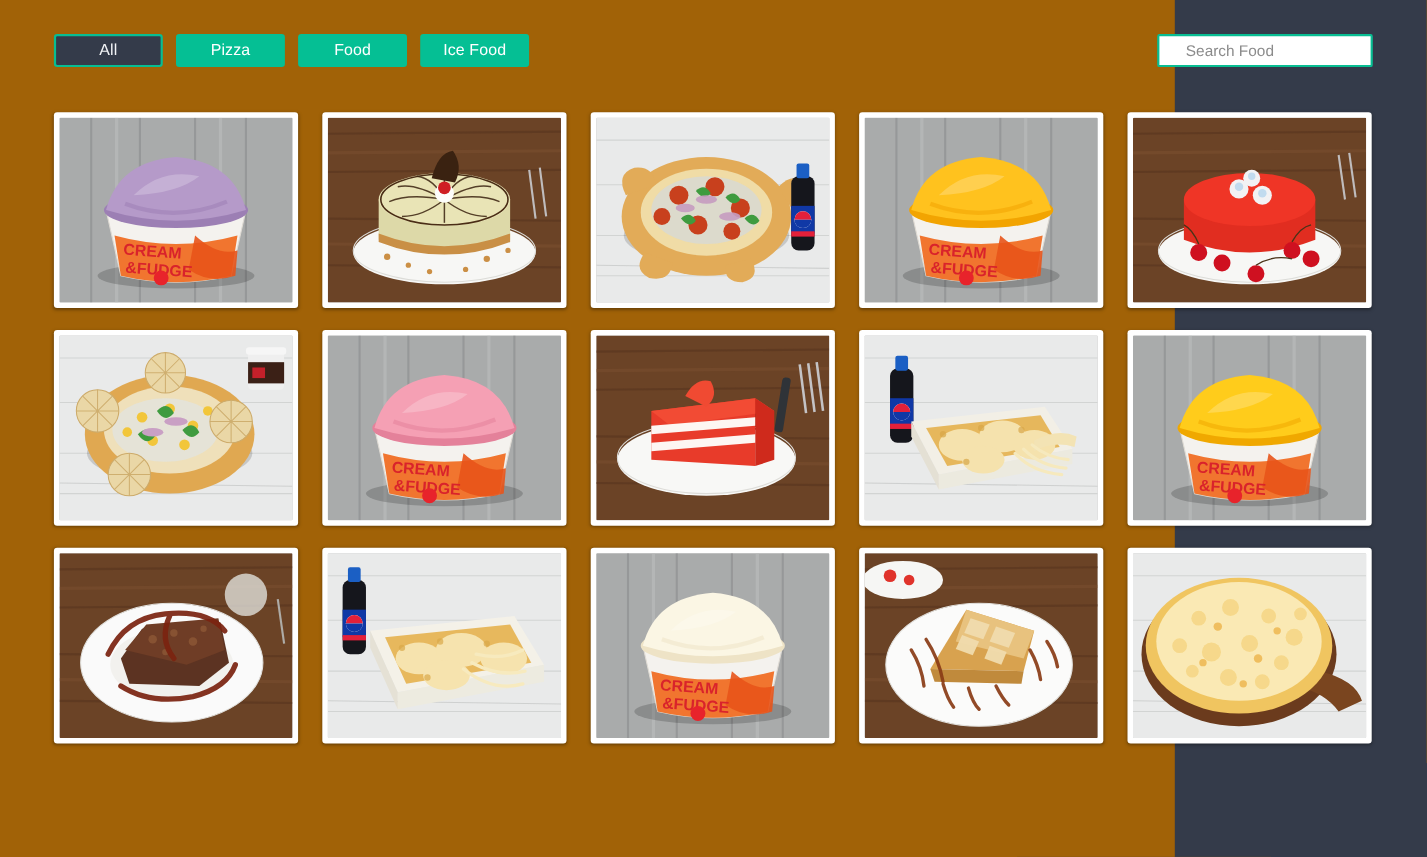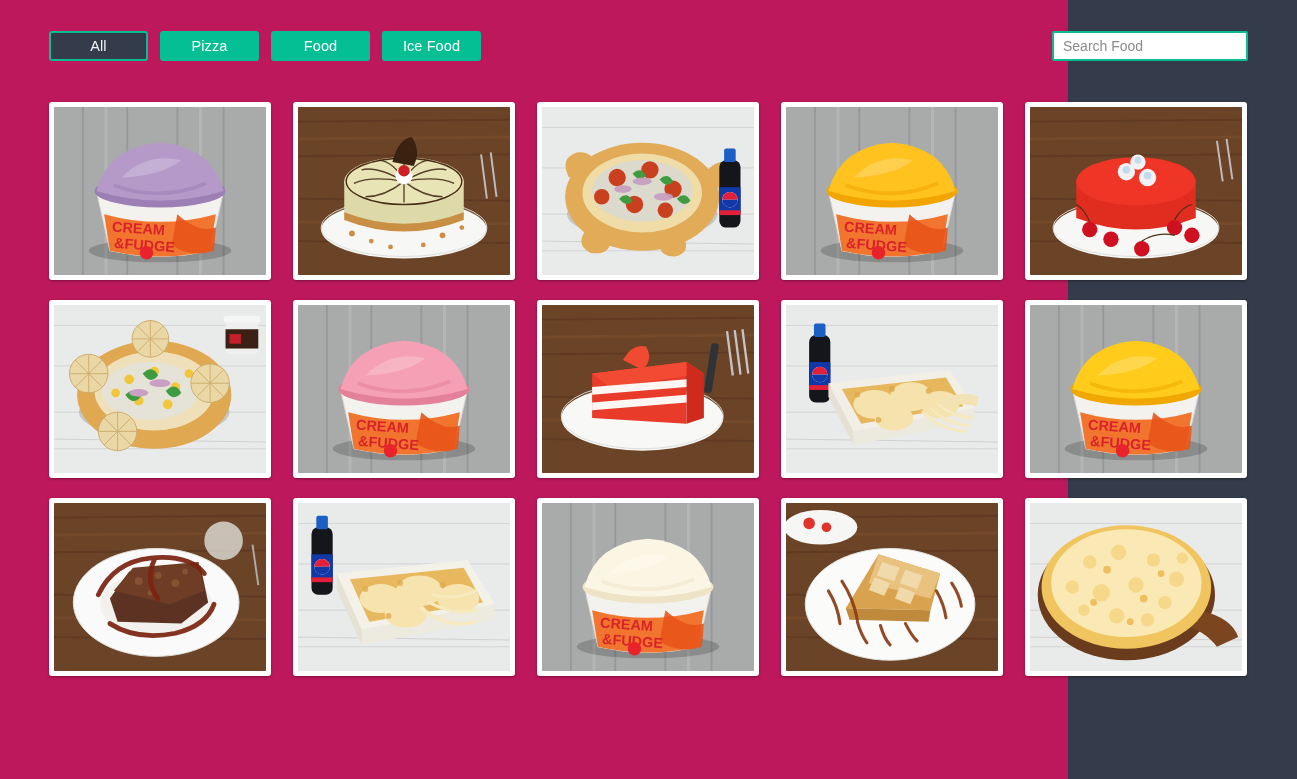--- a/index.html
+++ b/index.html
@@ -14,21 +14,21 @@
   body {
     background: #343b4a;
     font-family: "Liberation Sans", sans-serif;
     -webkit-font-smoothing: antialiased;
   }
 
   .app {
     width: 1068px;
     height: 779px;
     position: relative;
-    background: #be185d;
+    background: #a16207;
   }
 
   
   .toolbar {
     position: absolute;
     left: 0; top: 0;
     width: 1297px;
     height: 90px;
     display: flex;
     align-items: center;
@@ -73,21 +73,21 @@
     margin-right: 0;
     margin-top: 2px;
   }
 
   .search-input {
     width: 196px;
     height: 30px;
     background: #ffffff;
     border: 2px solid #08bd92;
     border-radius: 2px;
-    padding: 0 9px;
+    padding: 0 24px;
     font-family: "Liberation Sans", sans-serif;
     font-size: 14px;
     color: #3b3b3b;
     outline: none;
   }
   .search-input::placeholder {
     color: #8b8b8b;
     opacity: 1;
   }
 

